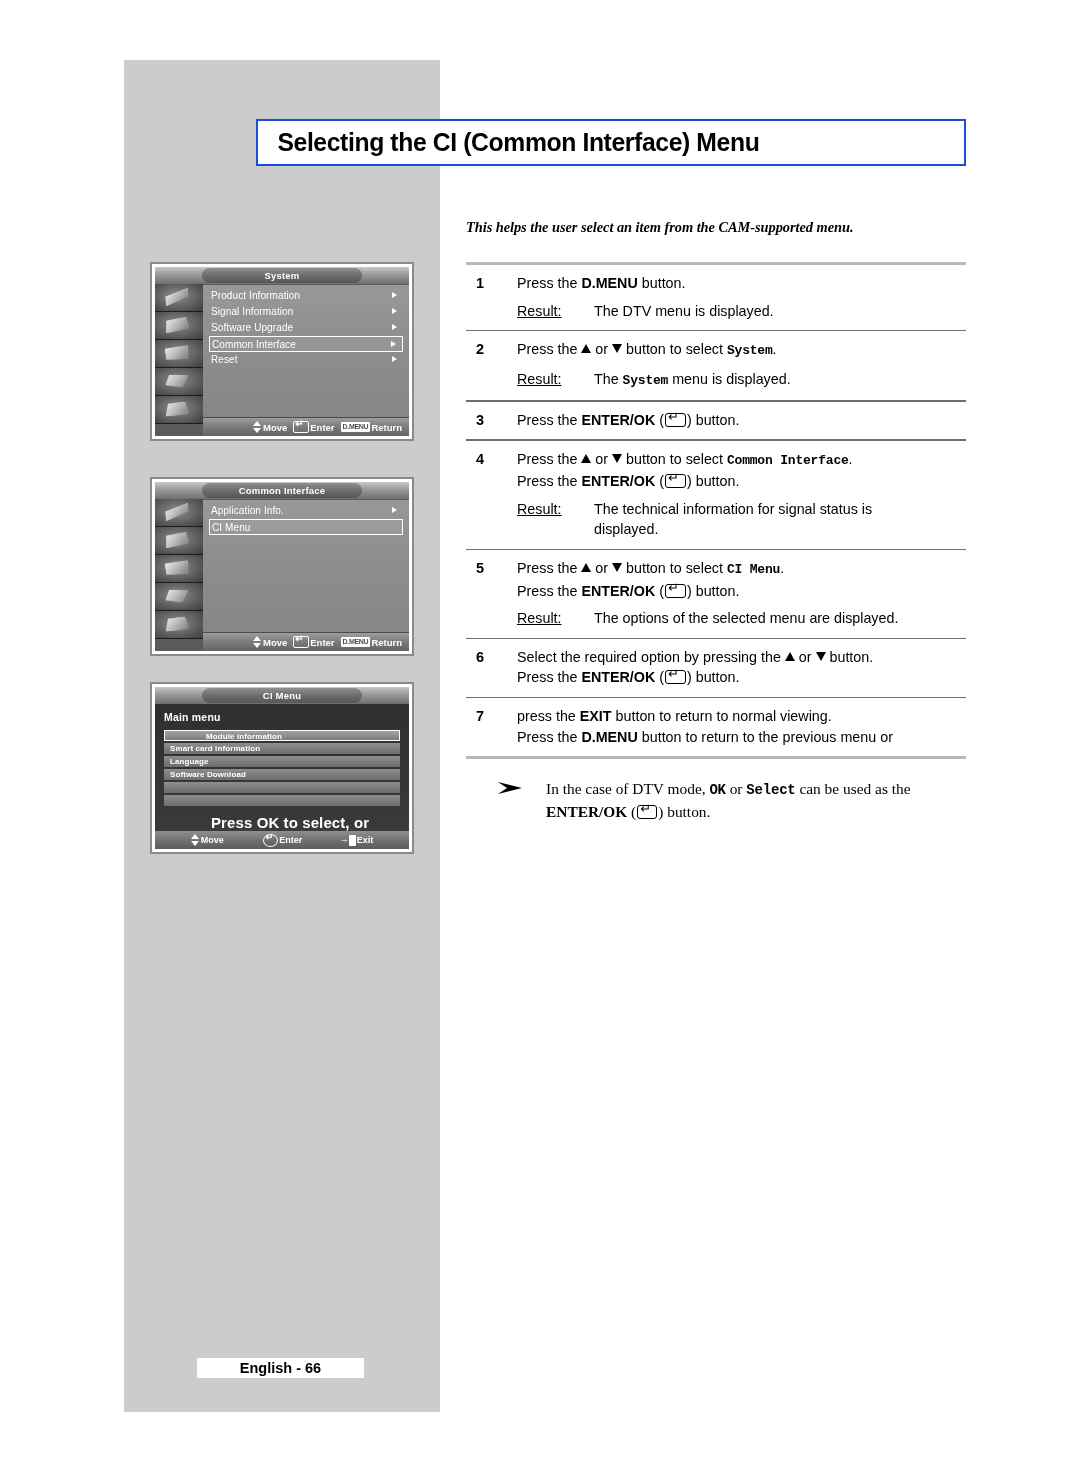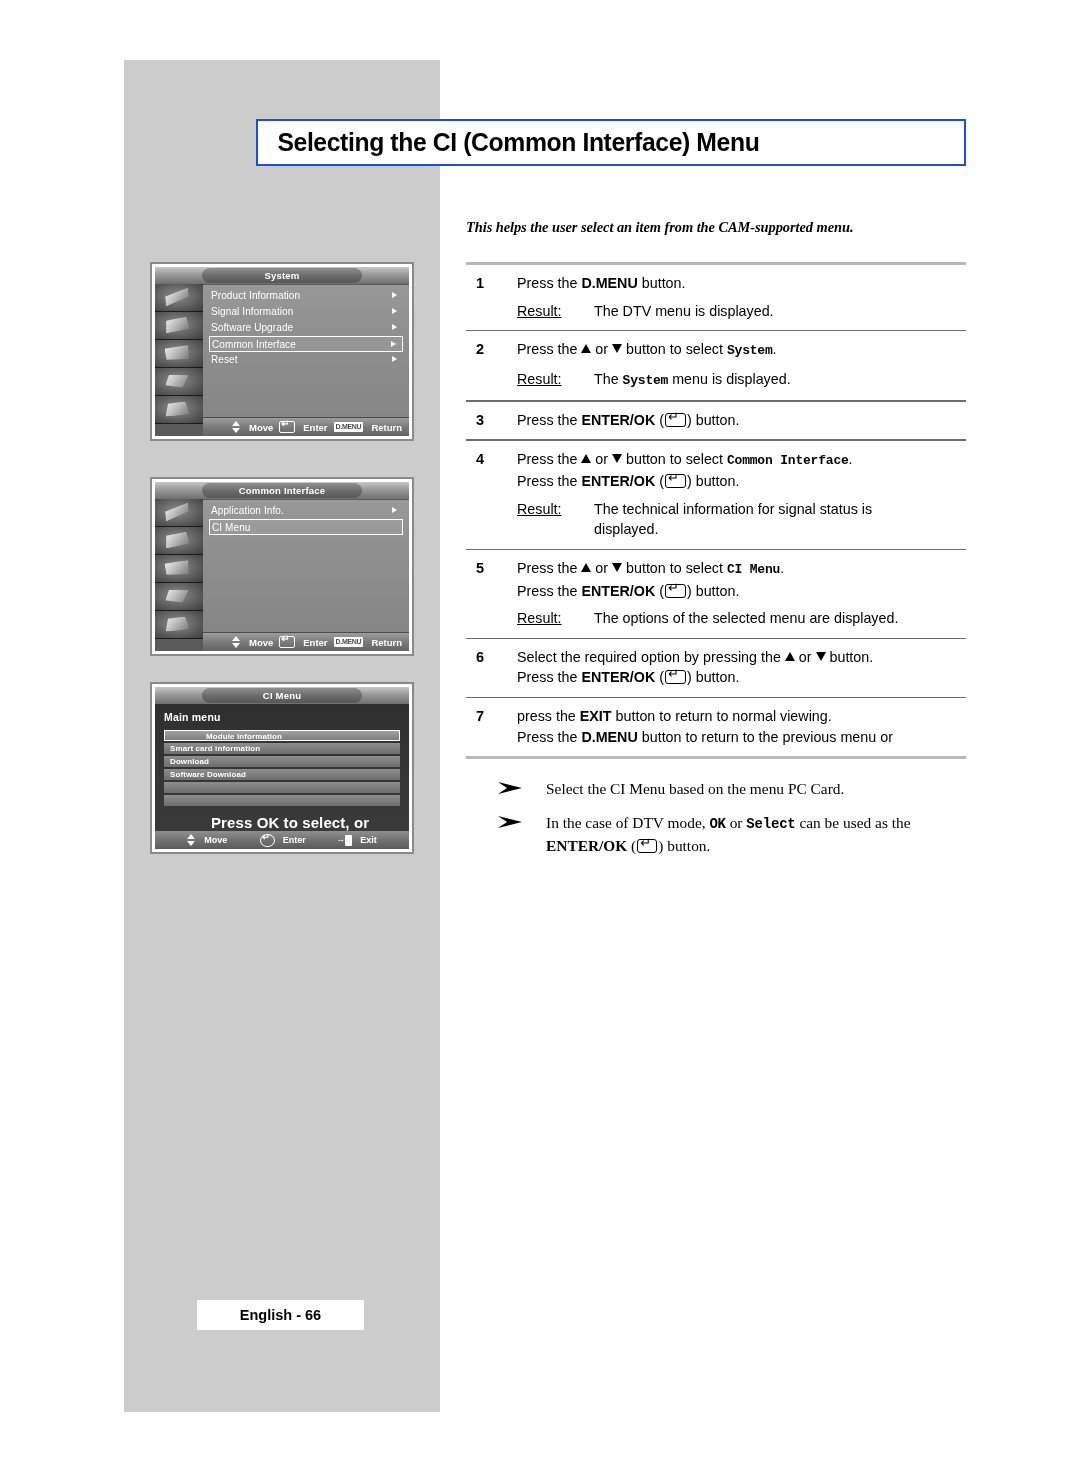--- a/index.html
+++ b/index.html
@@ -180,21 +180,21 @@
     border-top: 1px solid #4a4a4a;
     display: flex;
     align-items: center;
     justify-content: flex-end;
     gap: 6px;
     padding-right: 7px;
     color: #ffffff;
     font-size: 9.5px;
     font-weight: bold;
   }
-  .fitem { display: flex; align-items: center; gap: 8px; white-space: nowrap; }
+  .fitem { display: flex; align-items: center; gap: 1px; white-space: nowrap; }
 
   .ic-updown {
     display: inline-block;
     width: 9px;
     height: 12px;
     position: relative;
   }
   .ic-updown::before, .ic-updown::after {
     content: "";
     position: absolute;
@@ -428,23 +428,23 @@
     height: 16px;
   }
   .note b { font-weight: bold; }
   .note .mono { font-size: 14px; }
   .note .key-enter { width: 18px; height: 12px; }
 
   
   .page-tag {
     position: absolute;
     left: 197px;
-    top: 1300px;
+    top: 1358px;
     width: 167px;
-    height: 30px;
+    height: 20px;
     background: #ffffff;
     display: flex;
     align-items: center;
     justify-content: center;
     font-size: 14.5px;
     font-weight: bold;
     color: #000;
   }
 </style>
 </head>
@@ -574,21 +574,21 @@
     </div>
     <div class="ci-body">
       <div class="ci-heading">Main menu</div>
       <div class="ci-row sel">
         <span>Module information</span>
       </div>
       <div class="ci-row">
         <span>Smart card information</span>
       </div>
       <div class="ci-row">
-        <span>Download</span>
+        <span>Language</span>
       </div>
       <div class="ci-row">
         <span>Software Download</span>
       </div>
       <div class="ci-row">
         <span></span>
       </div>
       <div class="ci-row">
         <span></span>
       </div>
@@ -691,23 +691,17 @@
   </div>
 
   <div class="rule-thick"></div>
 </div>
 
 <div class="notes">
   <div class="note">
     <svg class="bullet" viewBox="0 0 26 16">
       <path d="M0 2 L24 8 L0 14 L9 8 Z" fill="#000"></path>
     </svg>
-    <span>Select the CI Menu based on the menu PC Card.</span>
-  </div>
-  <div class="note">
-    <svg class="bullet" viewBox="0 0 26 16">
-      <path d="M0 2 L24 8 L0 14 L9 8 Z" fill="#000"></path>
-    </svg>
     <span><span>In the case of DTV mode, </span><span class="mono">OK</span><span> or </span><span class="mono">Select</span><span> can be used as the </span><b>ENTER/OK</b><span> (</span><span class="key-enter"></span><span>) button.</span></span>
   </div>
 </div>
 
 <div class="page-tag">English - 66</div>
 
 </body></html>

